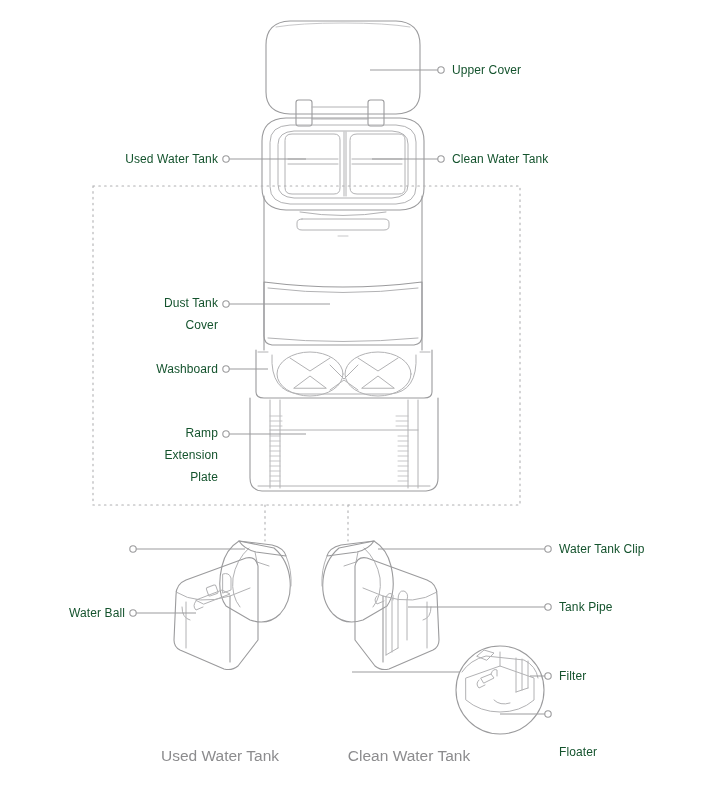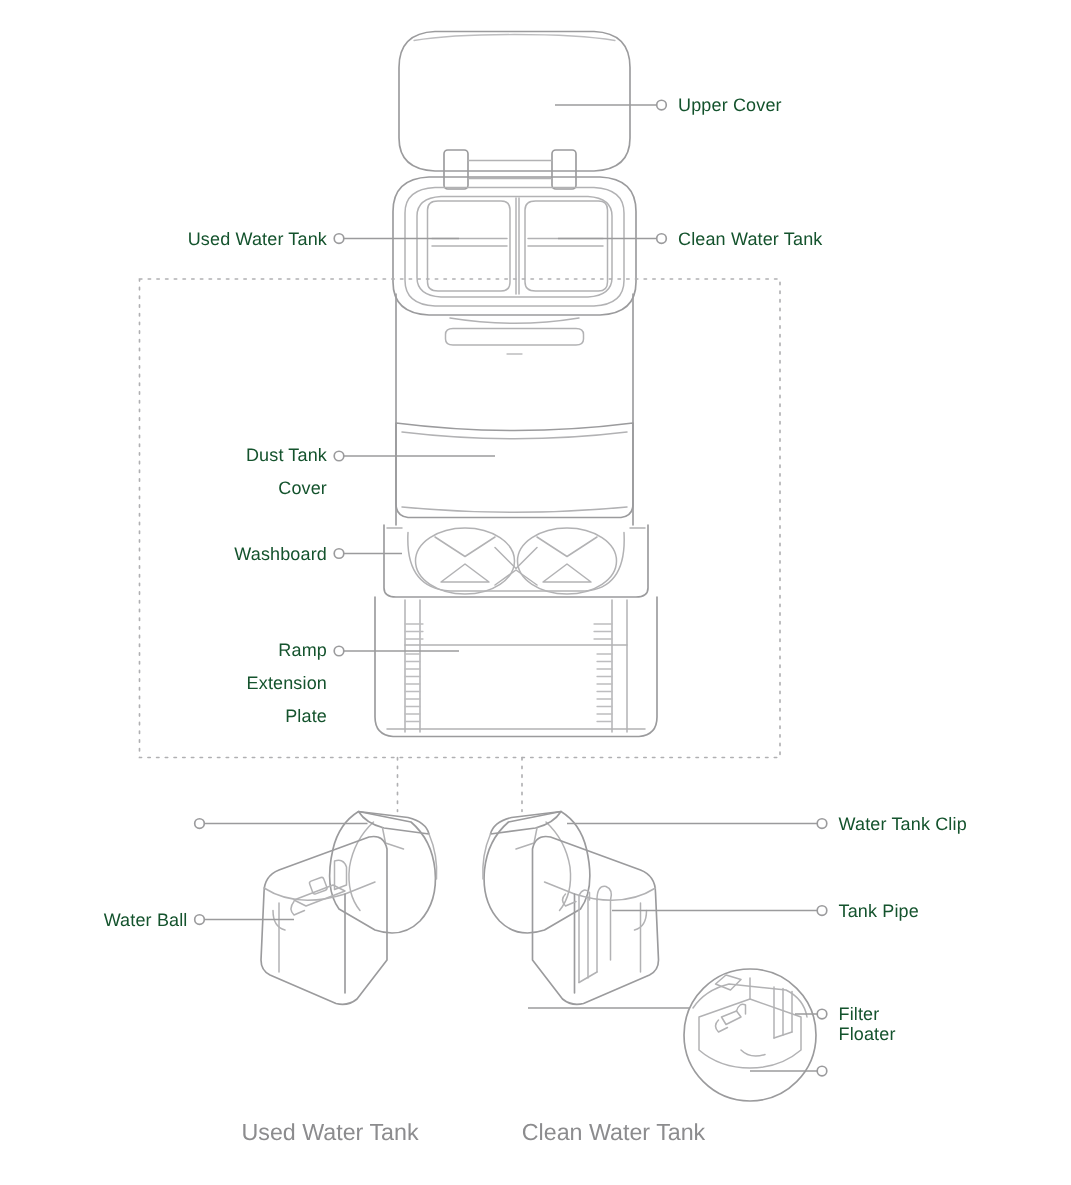--- a/index.html
+++ b/index.html
@@ -261,19 +261,19 @@
 
 
   <div class="lbl left" style="left:14px; top:602px; width:111px;">Water Ball</div>
 
   <div class="lbl right" style="left:559px; top:538px;">Water Tank Clip</div>
 
   <div class="lbl right" style="left:559px; top:596px;">Tank Pipe</div>
 
   <div class="lbl right" style="left:559px; top:665px;">Filter</div>
 
-  <div class="lbl right" style="left:559px; top:678px;text-align:center;">Floater</div>
+  <div class="lbl right" style="left:559px; top:741px;text-align:center;">Floater</div>
 
   <div class="caption" style="left:150px; top:746px; width:140px;">Used Water Tank</div>
 
   <div class="caption" style="left:334px; top:746px; width:150px;">Clean Water Tank</div>
 
 </div>
 
 </body></html>

